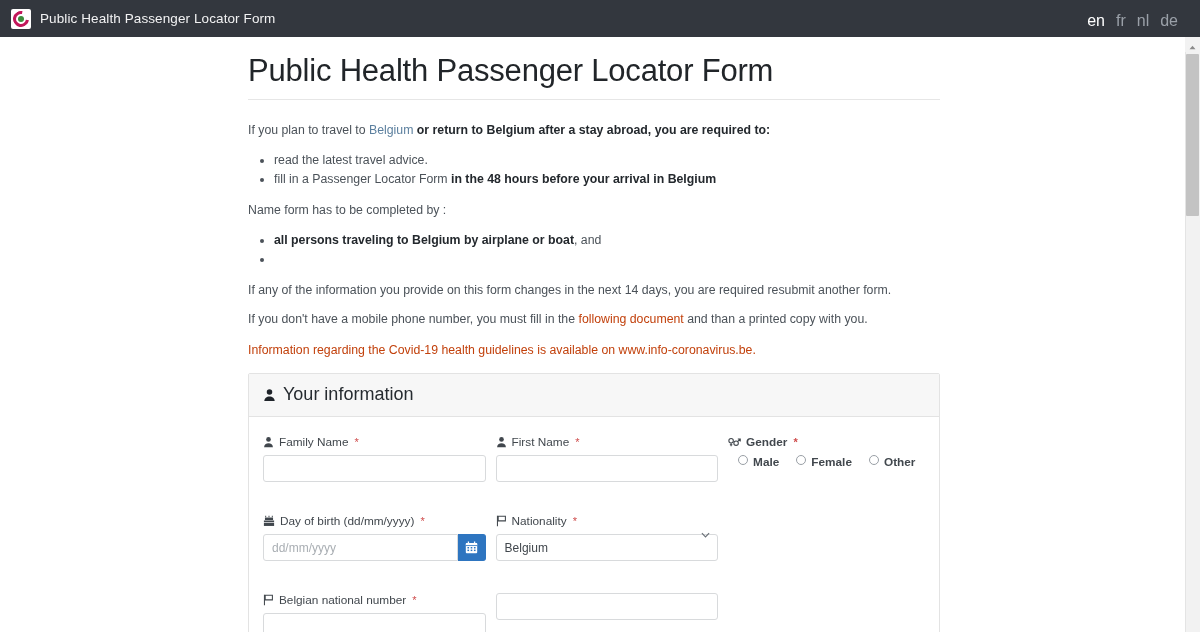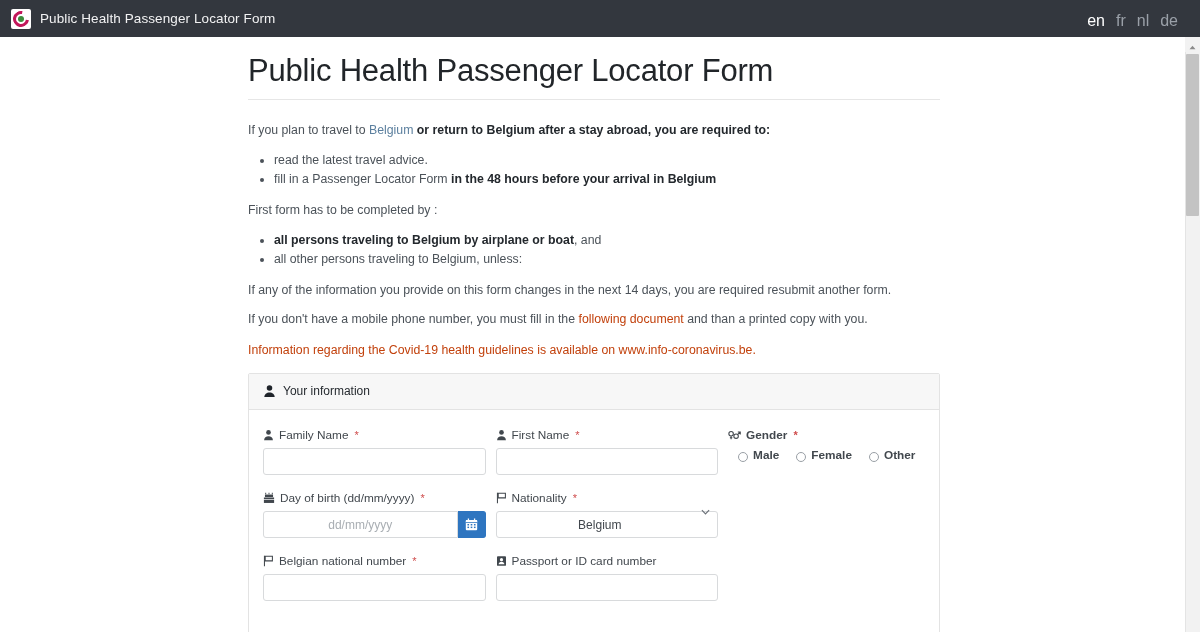--- a/index.html
+++ b/index.html
@@ -116,26 +116,26 @@
     margin-top: 14px;
     border: 1px solid #e3e3e3;
     background: #ffffff;
     border-radius: 2px;
   }
   .card-header {
     background: #f7f7f7;
     border-bottom: 1px solid #e3e3e3;
     padding: 10px 14px 11px 14px;
     display: flex; align-items: center; gap: 7px;
-    font-size: 12px;
+    font-size: 18px;
     color: #262b30;
   }
   .card-body { padding: 18px 14px 22px 14px; }
 
-  .form-row { display: flex; margin-bottom: 16px; }
+  .form-row { display: flex; margin-bottom: 32px; }
   .col-a { width: 226px; margin-right: 10px; }
   .col-b { width: 226px; margin-right: 10px; }
   .col-c { width: 200px; font-weight: bold; }
 
   .lbl {
     display: flex; align-items: center; gap: 5px;
     font-size: 11.8px; color: #41474d;
     margin-bottom: 6px; white-space: nowrap;
   }
   .req { color: #cf4b4b; font-size: 11px; margin-left: 1px; }
@@ -143,21 +143,20 @@
   .inp {
     width: 100%; height: 27px;
     border: 1px solid #d8dadc;
     border-radius: 3px;
     background: #fff;
     font-size: 12px;
     color: #41474d;
     padding: 0 8px;
     font-family: "Liberation Sans", sans-serif;
     outline: none;
-    text-align: center;
   }
   .inp::placeholder { color: #a9aeb3; }
 
   .input-group { display: flex; }
   .input-group .inp {
     border-top-right-radius: 0; border-bottom-right-radius: 0;
   }
   .cal-btn {
     width: 28px; height: 27px; flex: none;
     background: #2e75c0;
@@ -172,21 +171,21 @@
     appearance: none; -webkit-appearance: none;
     padding-right: 22px; cursor: pointer;
   }
   .select-wrap { position: relative; }
   .select-wrap .chev {
     position: absolute; right: 8px; top: 10px;
     pointer-events: none;
   }
 
   .radios { display: flex; gap: 17px; padding-left: 10px; margin-top: 3px; }
-  .radio-item { display: flex; align-items: flex-end; gap: 5px; cursor: pointer; }
+  .radio-item { display: flex; align-items: flex-start; gap: 5px; cursor: pointer; }
   .radio-dot {
     width: 10px; height: 10px; border-radius: 50%;
     border: 1px solid #9aa0a6; background: #fff; flex: none;
   }
   .radio-lbl { font-size: 11.8px; color: #41474d; }
 
   .ico { flex: none; display: inline-flex; }
 
   
   .sb-track {
@@ -231,25 +230,25 @@
     <h1 class="page-title">Public Health Passenger Locator Form</h1>
     <div class="title-rule"></div>
 
     <p class="body-text"><span>If you plan to travel to </span><span class="muted-link">Belgium</span><b> or return to Belgium after a stay abroad, you are required to:</b></p>
 
     <ul class="lvl1">
       <li><span>read the latest travel advice.</span></li>
       <li><span>fill in a Passenger Locator Form </span><b>in the 48 hours before your arrival in Belgium</b></li>
     </ul>
 
-    <p class="body-text">First form has to be completed by :</p>
+    <p class="body-text">Name form has to be completed by :</p>
 
     <ul class="lvl1">
       <li><b>all persons traveling to Belgium by airplane or boat</b><span>, and</span></li>
-      <li><span>all other persons traveling to Belgium, unless:</span>
+      <li>
       </li>
     </ul>
 
     <p class="body-text">If any of the information you provide on this form changes in the next 14 days, you are required resubmit another form.</p>
 
     <p class="body-text"><span>If you don't have a mobile phone number, you must fill in the </span><a href="#" class="link">following document</a><span> and than a printed copy with you.</span></p>
 
     <p class="body-text link-para"><a href="#" class="link">Information regarding the Covid-19 health guidelines is available on www.info-coronavirus.be.</a></p>
 
     <div class="card">
@@ -398,31 +397,20 @@
                 </svg>
               </span>
               <span>Belgian national number</span>
               <span class="req">*</span>
             </div>
             <input class="inp" type="text" placeholder="" style="">
             
           </div>
 
           <div class="col-b">
-            <div class="lbl">
-              <span class="ico">
-                <svg width="11" height="12" viewBox="0 0 14 16">
-                  <rect x="1" y="1.6" width="12" height="12.8" rx="1.2" fill="#41474d"></rect>
-                  <circle cx="7" cy="6.2" r="2.1" fill="#ffffff"></circle>
-                  <path d="M3.2 12.4c0-2.1 1.7-3.3 3.8-3.3s3.8 1.2 3.8 3.3z" fill="#ffffff"></path>
-                </svg>
-              </span>
-              <span>Passport or ID card number</span>
-              <span class="req"></span>
-            </div>
             <input class="inp" type="text" placeholder="" style="">
           </div>
 
           <div class="col-c"></div>
         </div>
 
       </div>
     </div>
 
   </div>

